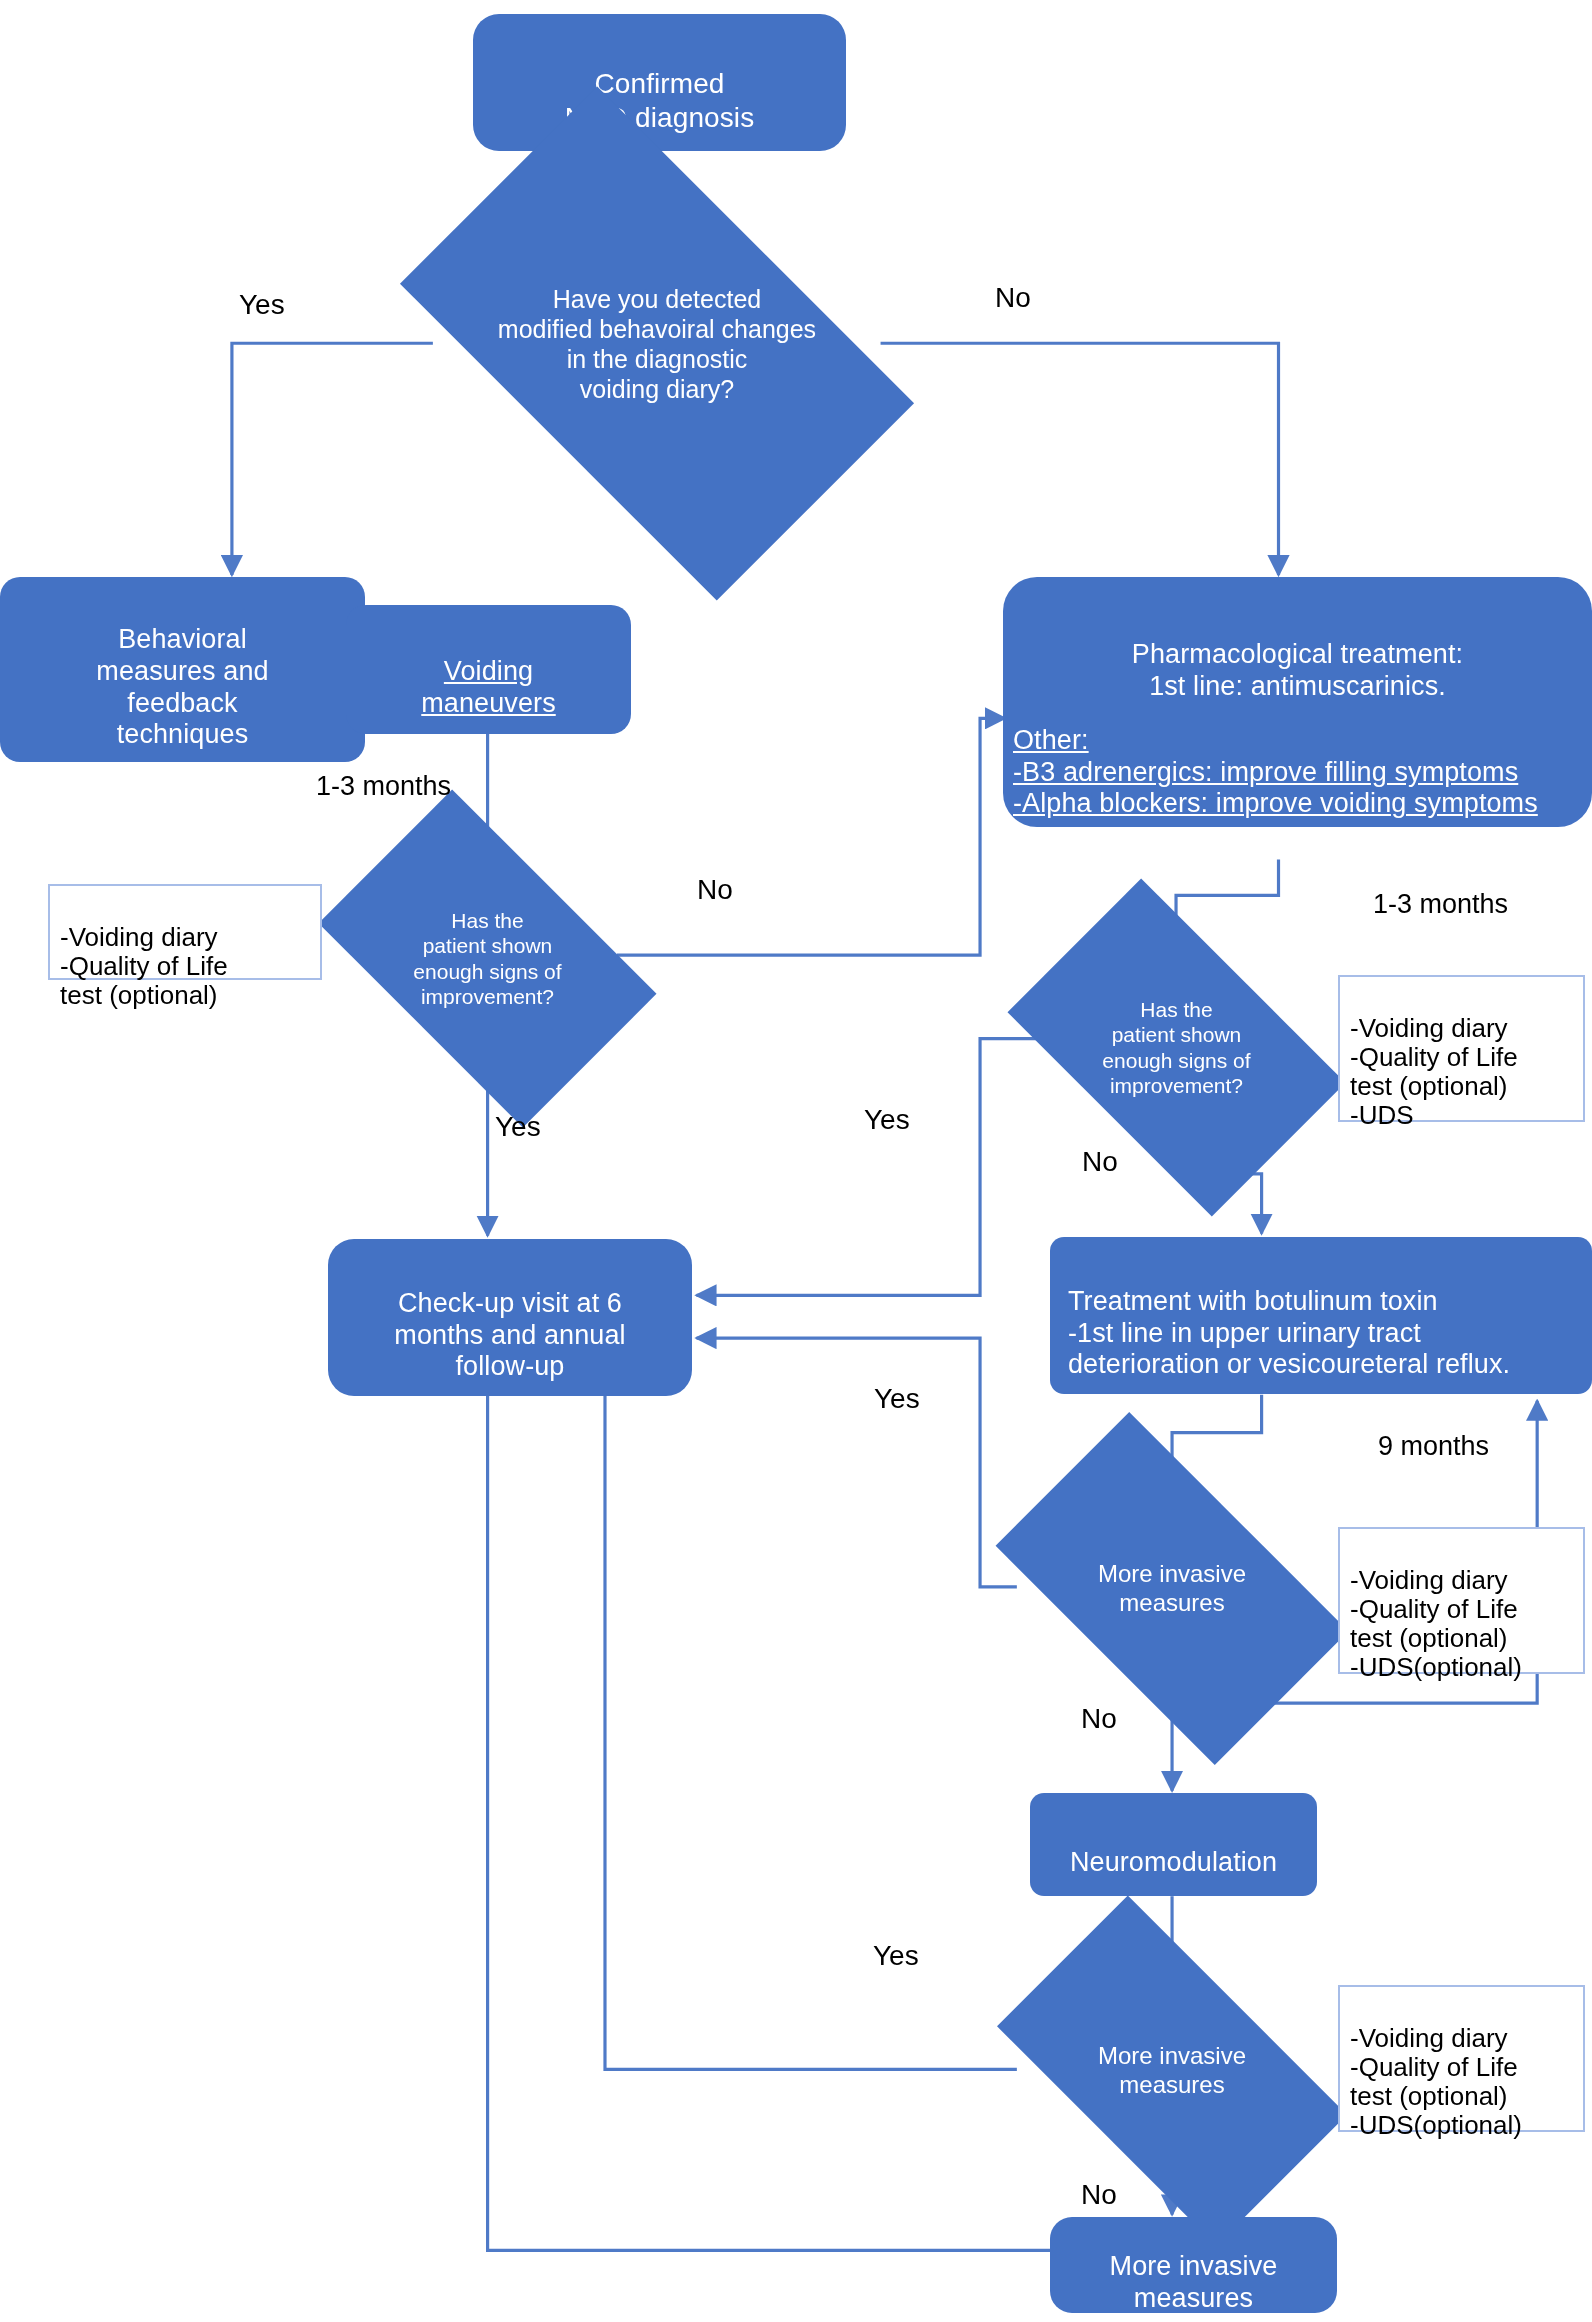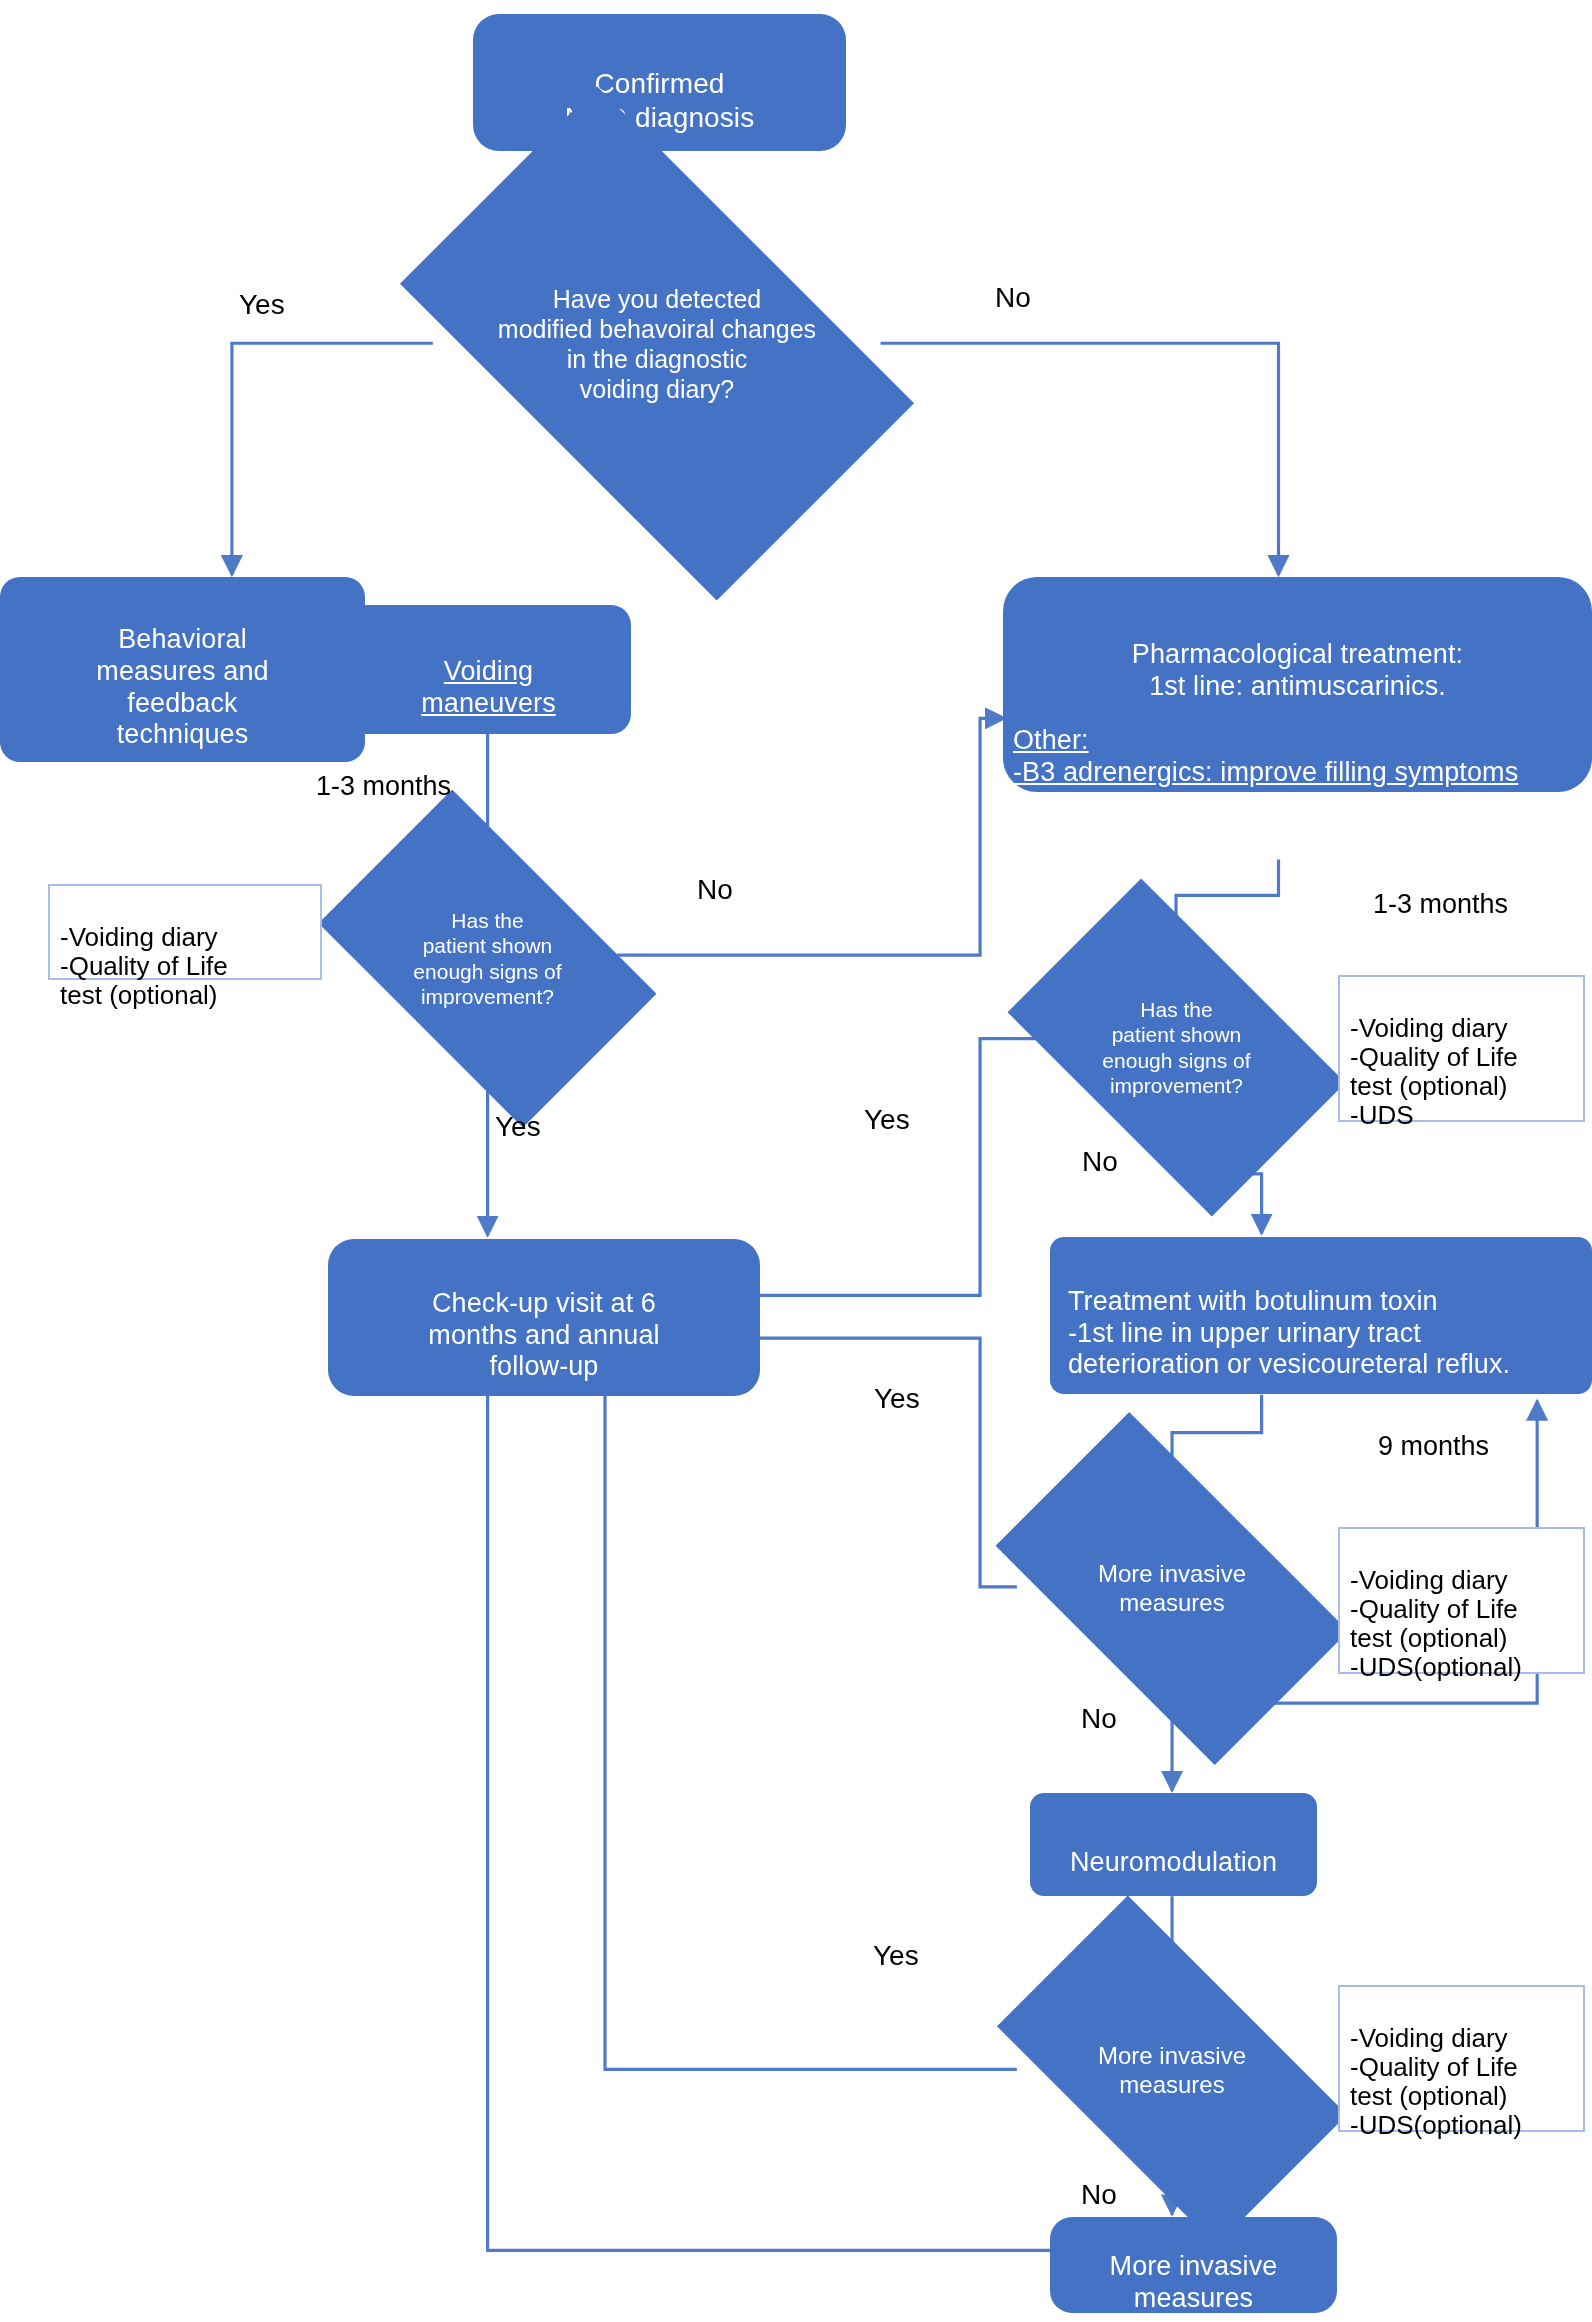--- a/index.html
+++ b/index.html
@@ -97,21 +97,21 @@
 measures and
 feedback
 techniques</span>
   </div>
 
   <div class="node sq" style="left:346px;top:605px;width:285px;height:129px;font-size:27px;text-decoration:underline;">
     <span>Voiding
 maneuvers</span>
   </div>
 
-  <div class="node" style="left:1003px;top:577px;width:589px;height:215px;border-radius:34px;
+  <div class="node" style="left:1003px;top:577px;width:589px;height:250px;border-radius:34px;
        display:block;padding:26px 6px 0 6px;font-size:27px;">
     <span style="text-align:center;display:block;">Pharmacological treatment:
 1st line: antimuscarinics.</span>
     <span style="text-align:left;display:block;margin-top:22px;padding-left:4px;text-decoration:underline;">Other:
 -B3 adrenergics: improve filling symptoms
 -Alpha blockers: improve voiding symptoms</span>
   </div>
 
   <div class="diamond" style="left:343px;top:864px;width:289px;height:189px;font-size:21px;">
     <div class="dshape"></div>
@@ -122,21 +122,21 @@
   </div>
 
   <div class="diamond" style="left:1032px;top:953px;width:289px;height:189px;font-size:21px;">
     <div class="dshape"></div>
     <span>Has the
 patient shown
 enough signs of
 improvement?</span>
   </div>
 
-  <div class="node" style="left:328px;top:1239px;width:432px;height:157px;font-size:27px;">
+  <div class="node" style="left:328px;top:1239px;width:364px;height:157px;font-size:27px;">
     <span>Check-up visit at 6
 months and annual
 follow-up</span>
   </div>
 
   <div class="node" style="left:1050px;top:1237px;width:542px;height:157px;border-radius:14px;
        justify-content:flex-start;text-align:left;padding-left:18px;font-size:27px;">
     <span style="text-align:left;">Treatment with botulinum toxin
 -1st line in upper urinary tract
 deterioration or vesicoureteral reflux.</span>

